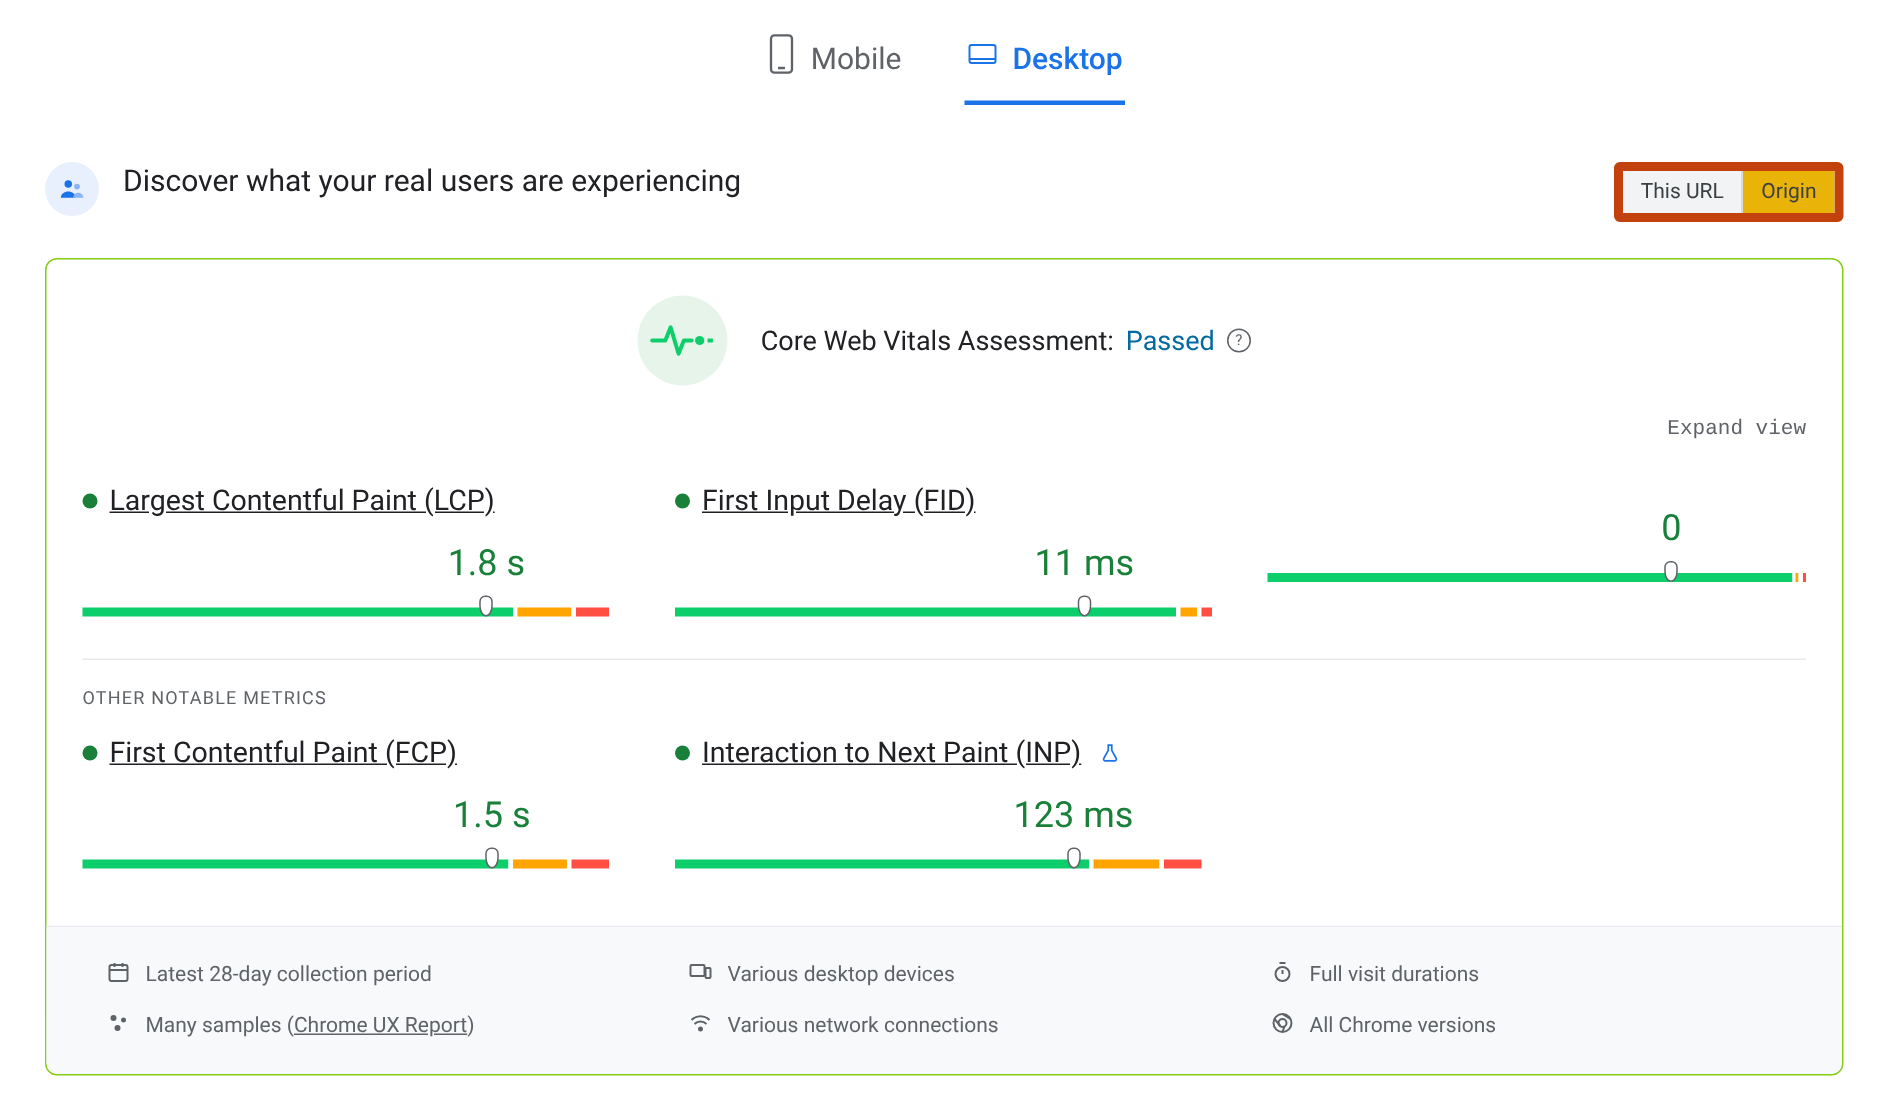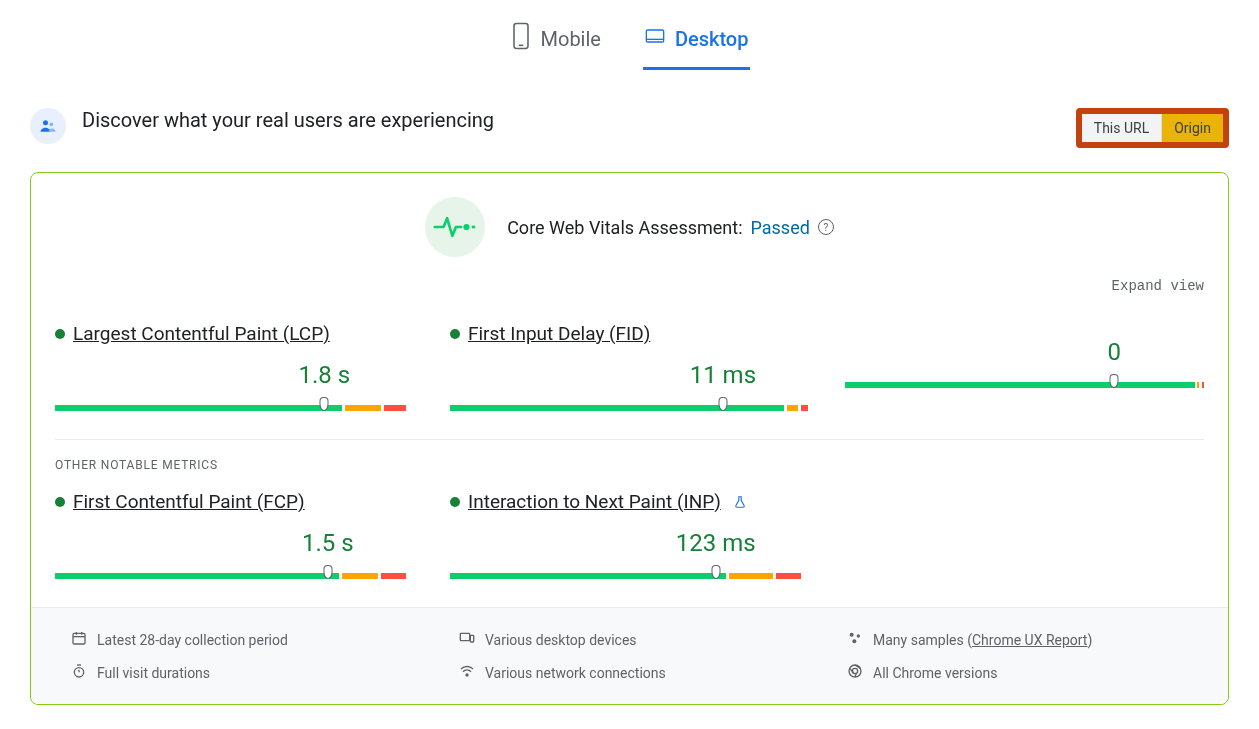--- a/index.html
+++ b/index.html
@@ -70,21 +70,21 @@
     transform: translateX(-50%);
   }
 
   .divider { height: 1px; background: #e8eaed; margin: 0 24px 18px 24px; }
   .section-label { font-size: 12px; letter-spacing: 0.8px; color: #5f6368; padding: 0 24px 8px 24px; }
 
   
   .info-grid {
     display: grid; grid-template-columns: repeat(3, 1fr);
     gap: 14px 47px; padding: 22px 40px; background: #f8f9fa;
-    border-top: 1px solid #e8eaed; border-radius: 0 0 8px 8px; 
+    border-top: 1px solid #e8eaed; border-radius: 0 0 8px 8px; margin-top: 10px;
     color: #5f6368; font-size: 14px;
   }
   .info-item { display: flex; align-items: center; gap: 10px; }
   .info-item svg { width: 16px; height: 16px; flex-shrink:0; }
   .info-item .linklike { text-decoration: underline; cursor: pointer; }
 </style>
 </head>
 <body>
 
 <div class="page">
@@ -253,34 +253,34 @@
         <span>Latest 28-day collection period</span>
       </div>
       <div class="info-item">
         <span><svg viewBox="0 0 24 24" fill="none" stroke="#5f6368" stroke-width="2">
               <rect x="2" y="5" width="14" height="11" rx="1"></rect>
               <rect x="17" y="8" width="5" height="10" rx="1"></rect>
             </svg></span>
         <span>Various desktop devices</span>
       </div>
       <div class="info-item">
+        <span><svg viewBox="0 0 24 24" fill="none" stroke="#5f6368" stroke-width="2">
+              <circle cx="12" cy="14" r="7"></circle>
+              <line x1="12" y1="14" x2="12" y2="10"></line>
+              <line x1="9" y1="3" x2="15" y2="3"></line>
+            </svg></span>
+        <span>Full visit durations</span>
+      </div>
+      <div class="info-item">
         <span><svg viewBox="0 0 24 24" fill="#5f6368">
               <circle cx="7" cy="7" r="3"></circle>
               <circle cx="17" cy="9" r="2.5"></circle>
               <circle cx="11" cy="17" r="3"></circle>
             </svg></span>
         <span><span>Many samples (</span><span class="linklike">Chrome UX Report</span><span>)</span></span>
-      </div>
-      <div class="info-item">
-        <span><svg viewBox="0 0 24 24" fill="none" stroke="#5f6368" stroke-width="2">
-              <circle cx="12" cy="14" r="7"></circle>
-              <line x1="12" y1="14" x2="12" y2="10"></line>
-              <line x1="9" y1="3" x2="15" y2="3"></line>
-            </svg></span>
-        <span>Full visit durations</span>
       </div>
       <div class="info-item">
         <span><svg viewBox="0 0 24 24" fill="none" stroke="#5f6368" stroke-width="2">
               <path d="M3 9c5-5 13-5 18 0"></path>
               <path d="M6 13c3.5-3.5 8.5-3.5 12 0"></path>
               <circle cx="12" cy="18" r="1.5" fill="#5f6368"></circle>
             </svg></span>
         <span>Various network connections</span>
       </div>
       <div class="info-item">

